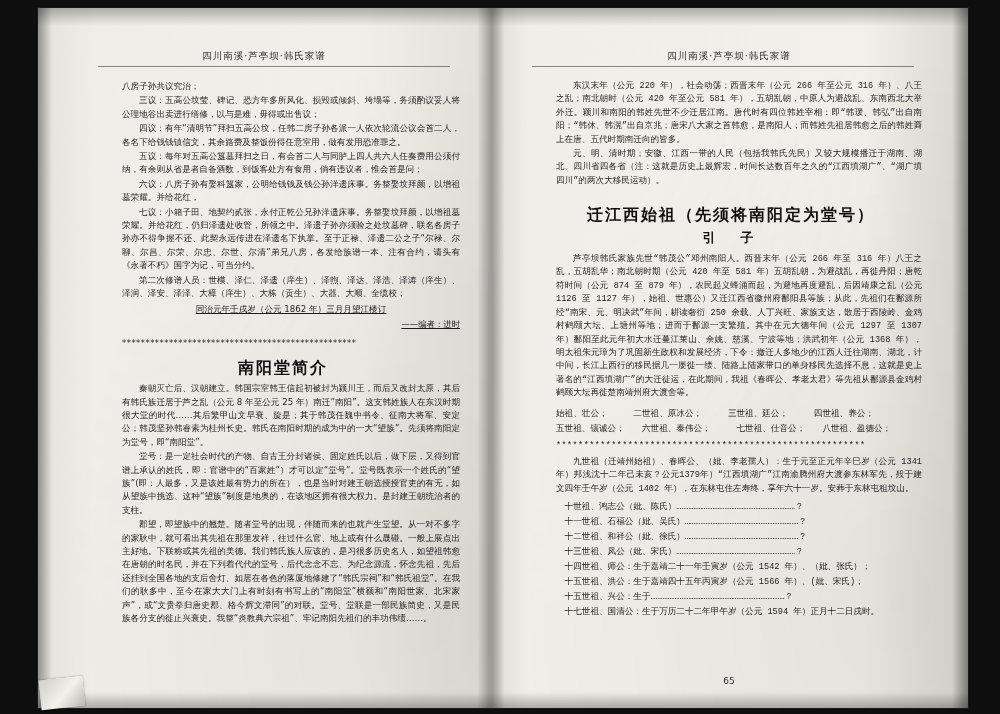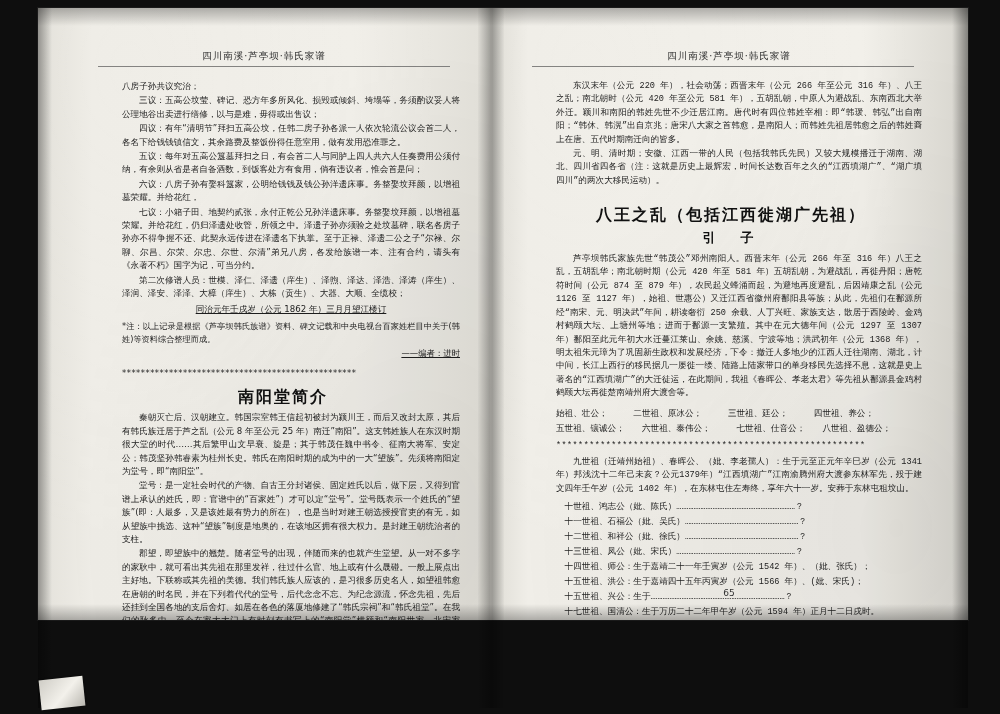--- a/index.html
+++ b/index.html
@@ -8,21 +8,21 @@
     background:#0b0b0b;
     font-family:"DejaVu Sans", sans-serif;
   }
   .scan{
     position:absolute;inset:0;
     background:#0e0e0e;
   }
   
   .spread{
     position:absolute;
-    left:38px;top:8px;width:930px;height:612px;
+    left:38px;top:8px;width:930px;height:700px;
     background:#e9e7e1;
     box-shadow:0 0 0 1px #1a1a1a;
   }
   .page{
     position:absolute;top:0;bottom:0;
     background:#eceae4;
     overflow:hidden;
   }
   .page.left{left:0;width:452px;background:linear-gradient(90deg,#e3e1da 0%,#efede7 12%,#f1efe9 70%,#e2e0d9 100%);}
   .page.right{left:452px;width:478px;background:linear-gradient(90deg,#dedcd5 0%,#f0eee8 8%,#f2f0ea 78%,#d9d7d0 100%);}
@@ -110,21 +110,20 @@
 
     <div class="col" style="left:68px;right:30px;top:72px;">
       <p>八房子孙共议究治；</p>
       <p class="ind2">三议：五高公坟莹、碑记、恐方年多所风化、损毁或倾斜、垮塌等，务须酌议妥人将公理地谷出卖进行缮修，以与是难，毋得或出售议；</p>
       <p class="ind2">四议：有年“清明节”拜扫五高公坟，任韩二房子孙各派一人依次轮流公议会首二人，各名下给钱钱镇信文，其余路费及整饭份得任意室用，做有发用恐准罪之。</p>
       <p class="ind2">五议：每年对五高公簋墓拜扫之日，有会首二人与同胪上四人共六人任奏费用公须付纳，有余则从省是者自备酒数，到饭客处方有食用，倘有违议者，惟会首是问；</p>
       <p class="ind2">六议：八房子孙有娶科簋家，公明给钱钱及钱公孙洋遗床事。务整娶坟拜颜，以增祖墓荣耀。并给花红，</p>
       <p class="ind2">七议：小箱子田、地契约贰张，永付正乾公兄孙洋遗床事。务整娶坟拜颜，以增祖墓荣耀。并给花红，仍归泽遗处收管，所领之中。泽遗子孙亦须验之处坟墓碑，联名各房子孙亦不得争握不还、此契永远传进在泽遗名下执掌。至于正禄、泽遗二公之子“尔禄、尔聊、尔昌、尔荣、尔忠、尔世、尔清”弟兄八房，各发给族谱一本、注有合约，请头有《永著不朽》国字为记，可当分约。</p>
       <p class="ind2">第二次修谱人员：世模、泽仁、泽遗（庠生）、泽煦、泽达、泽浩、泽涛（庠生）、泽润、泽安、泽泽、大樟（庠生）、大栋（贡生）、大器、大顺、全缆校；</p>
       <p class="center" style="margin-top:2px;">同治元年壬戌岁（公元 1862 年）三月月望江楼订</p>
-      <p class="note" style="margin-top:4px;">*注：以上记录是根据《芦亭坝韩氏族谱》资料、碑文记载和中央电视台百家姓栏目中关于(韩姓)等资料综合整理而成。</p>
       <p class="sign" style="margin-top:2px;">——编者：进时</p>
       <p class="stars" style="margin-top:6px;">**************************************************</p>
 
       <h2 class="sec">南阳堂简介</h2>
 
       <p class="ind2">秦朝灭亡后、汉朝建立。韩国宗室韩王信起初被封为颍川王，而后又改封太原，其后有韩氏族迁居于芦之乱（公元 8 年至公元 25 年）南迁”南阳”。这支韩姓族人在东汉时期很大堂的时代……其后繁甲山文早衰、旋是；其于韩茂任魏中书令、征南大将军、安定公；韩茂坚孙韩睿素为桂州长史。韩氏在南阳时期的成为中的一大“望族”。先须将南阳定为堂号，即“南阳堂”。</p>
       <p class="ind2">堂号：是一定社会时代的产物、自古王分封诸侯、固定姓氏以后，做下层，又得到官谱上承认的姓氏，即：官谱中的“百家姓”）才可以定“堂号”。堂号既表示一个姓氏的“望族”(即：人最多，又是该姓最有势力的所在），也是当时对建王朝选授授官吏的有无，如从望族中挑选、这种“望族”制度是地奥的，在该地区拥有很大权力。是封建王朝统治者的支柱。</p>
       <p class="ind2">郡望，即望族中的翘楚。随者堂号的出现，伴随而来的也就产生堂望。从一对不多字的家耿中，就可看出其先祖在那里发祥，往过什么官、地上或有什么晟碰。一般上展点出主好地。下联称或其先祖的美德。我们韩氏族人应该的，是习很多历史名人，如望祖韩愈在唐朝的时名民，并在下列着代代的堂号，后代念念不忘、为纪念源流，怀念先祖，先后还挂到全国各地的支后舍灯、如居在各色的落厦地修建了“韩氏宗祠”和“韩氏祖堂”。在我们的耿多中，至今在家大大门上有时刻有书写上的“南阳堂”横额和“南阳世家、北宋家声”，或“文贵拳归唐史郡、格今辉文滞同”的对联。堂号、堂联是一部民族简史，又是民族各分支的徙止兴衰史。我整“炎教典六宗祖”、牢记南阳先祖们的丰功伟绩……。</p>
     </div>
 
@@ -132,21 +131,21 @@
   </div>
 
   <div class="page right">
     <div class="hdr">四川南溪·芦亭坝·韩氏家谱</div>
     <div class="hdr-rule" style="left:42px;right:54px;"></div>
 
     <div class="col" style="left:50px;right:46px;top:72px;font-family:Liberation Mono, monospace;">
       <p class="ind2">东汉末年（公元 220 年），社会动荡；西晋末年（公元 266 年至公元 316 年）、八王之乱；南北朝时（公元 420 年至公元 581 年），五胡乱朝，中原人为避战乱、东南西北大举外迁。颖川和南阳的韩姓先世不少迁居江南。唐代时有四位韩姓宰相：即“韩瑗、韩弘”出自南阳；“韩休、韩滉”出自京兆；唐宋八大家之首韩愈，是南阳人；而韩姓先祖居韩愈之后的韩姓裔上在唐、五代时期南迁向的皆多。</p>
       <p class="ind2">元、明、清时期；安徽、江西一带的人民（包括我韩氏先民）又较大规模播迁于湖南、湖北、四川省四各省（注：这就是历史上最辉宏，时间长达数百年之久的“江西填湖广”、“湖广填四川”的两次大移民运动）。</p>
 
-      <h2 class="sec" style="margin-top:22px;">八王之乱（包括江西徙湖广先祖）</h2>
+      <h2 class="sec" style="margin-top:22px;">迁江西始祖（先须将南阳定为堂号）</h2>
       <h3 class="sub">引　子</h3>
 
       <p class="ind2">芦亭坝韩氏家族先世“韩茂公”邓州南阳人。西晋末年（公元 266 年至 316 年）八王之乱，五胡乱华；南北朝时期（公元 420 年至 581 年）五胡乱朝，为避战乱，再徙丹阳；唐乾符时间（公元 874 至 879 年），农民起义蜂涌而起，为避地再度避乱，后因靖康之乱（公元 1126 至 1127 年），始祖、世惠公）又迁江西省徽州府鄱阳县等族；从此，先祖们在鄱源所经“南宋、元、明决武”年间，耕读奢衍 250 余载、人丁兴旺、家族支达，散居于西陵岭、金鸡村鹤颐大坛、上塘州等地；进而于鄱源一支繁殖。其中在元大德年间（公元 1297 至 1307 年）鄱阳至此元年初大水迁蔓江莱山、余姚、慈溪、宁波等地；洪武初年（公元 1368 年），明太祖朱元璋为了巩固新生政权和发展经济，下令：撤迁人多地少的江西人迁往湖南、湖北，计中间，长江上西行的移民据几一屡徙一缕、陆路上陆家带口的单身移民先选择不息，这就是史上著名的“江西填湖广”的大迁徒运，在此期间，我祖《春晖公、孝老太君》等先祖从鄱源县金鸡村鹤颐大坛再徙楚南靖州府大渡舍等。</p>
 
       <div class="gen-list" style="margin-top:6px;">
         <p class="row">始祖、壮公；　　　二世祖、原冰公；　　　三世祖、廷公；　　　四世祖、养公；</p>
         <p class="row">五世祖、镶诚公；　　六世祖、泰伟公；　　　七世祖、仕音公；　　八世祖、盈德公；</p>
       </div>
 
       <p class="stars" style="margin-top:4px;">********************************************************</p>

